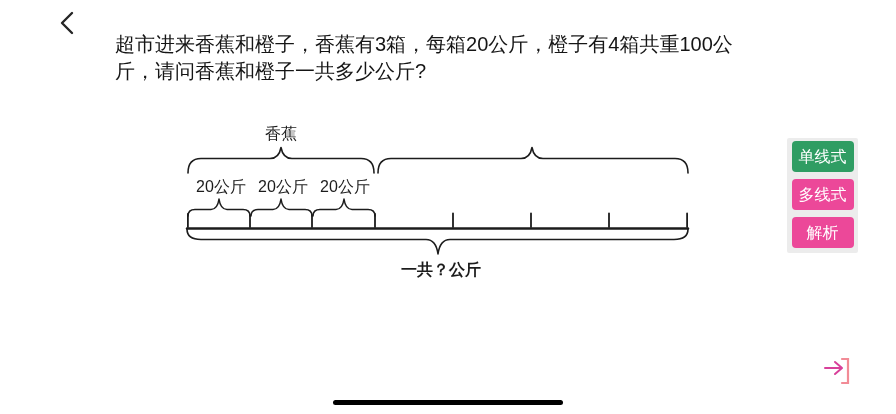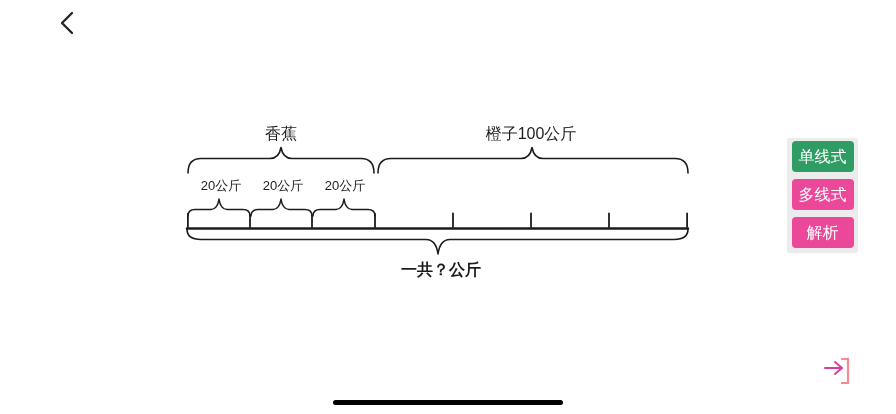--- a/index.html
+++ b/index.html
@@ -12,21 +12,21 @@
     display:flex;align-items:center;justify-content:center;cursor:pointer;
   }
   .question{
     position:absolute;left:115px;top:31px;width:634px;
     font-size:20px;line-height:26.5px;color:#151515;font-weight:500;
     word-break:break-all;
   }
   .diagram-svg{position:absolute;left:0;top:0;width:896px;height:414px;pointer-events:none;}
   .dlabel{position:absolute;transform:translateX(-50%);white-space:nowrap;color:#1c1c1c;}
   .dlabel.big{font-size:16px;}
-  .dlabel.small{font-size:13px;}
+  .dlabel.small{font-size:16px;}
   .btn-panel{
     position:absolute;left:787px;top:138px;width:71px;height:115px;
     background:#ececec;border-radius:2px;box-sizing:border-box;
     display:flex;flex-direction:column;align-items:center;gap:7px;padding-top:3px;
   }
   .side-btn{
     width:62px;height:31px;border:none;border-radius:4px;
     font-family:"Liberation Sans",sans-serif;font-size:16px;line-height:31px;
     text-align:center;cursor:pointer;padding:0;display:block;
   }
@@ -39,20 +39,21 @@
 <body>
 
 <div class="screen">
 
   <div class="back-btn">
     <svg width="20" height="26" viewBox="0 0 20 26">
       <polyline points="15,3 5,13 15,23" fill="none" stroke="#262626" stroke-width="2.4" stroke-linecap="round" stroke-linejoin="round"></polyline>
     </svg>
   </div>
 
+  <div class="question">超市进来香蕉和橙子，香蕉有3箱，每箱20公斤，橙子有4箱共重100公斤，请问香蕉和橙子一共多少公斤?</div>
 
   <svg class="diagram-svg" viewBox="0 0 896 414">
     <g fill="none" stroke="#1c1c1c" stroke-linecap="round" stroke-linejoin="round">
 
       <path d="M187,228.5 L688,228.5" stroke-width="2.4"></path>
 
       <g stroke-width="1.8">
         <path d="M187.9,214 V227"></path>
         <path d="M250,215 V227"></path>
         <path d="M312,215 V227"></path>
@@ -71,21 +72,20 @@
         <path d="M188,216 Q188,209.5 195,209.5 L211,209.5 Q217.5,209.5 219,199 Q220.5,209.5 227,209.5 L243,209.5 Q250,209.5 250,216"></path>
         <path d="M251,216 Q251,209.5 258,209.5 L273,209.5 Q279.5,209.5 281,199 Q282.5,209.5 289,209.5 L305,209.5 Q312,209.5 312,216"></path>
         <path d="M313,216 Q313,209.5 320,209.5 L336,209.5 Q342.5,209.5 344,199 Q345.5,209.5 352,209.5 L368,209.5 Q375,209.5 375,216"></path>
       </g>
 
       <path stroke-width="1.6" d="M187,229 Q187,239.5 201,239.5 L426,239.5 Q436,239.5 438,254 Q440,239.5 450,239.5 L674,239.5 Q688,239.5 688,229"></path>
     </g>
   </svg>
 
   <div class="dlabel big" style="left:281px;top:124px;">香蕉</div>
-  <div class="dlabel big" style="left:531px;top:124px;">橙子100公斤</div>
   <div class="dlabel small" style="left:221px;top:177px;">20公斤</div>
   <div class="dlabel small" style="left:283px;top:177px;">20公斤</div>
   <div class="dlabel small" style="left:345px;top:177px;">20公斤</div>
   <div class="dlabel big" style="left:441px;top:260px;font-weight:bold;">一共？公斤</div>
 
   <div class="btn-panel">
     <button class="side-btn" style="background:#2f9d63;color:#ffffff;">单线式</button>
     <button class="side-btn" style="background:#ec4899;color:#ffffff;">多线式</button>
     <button class="side-btn" style="background:#ec4899;color:#ffffff;">解析</button>
   </div>

